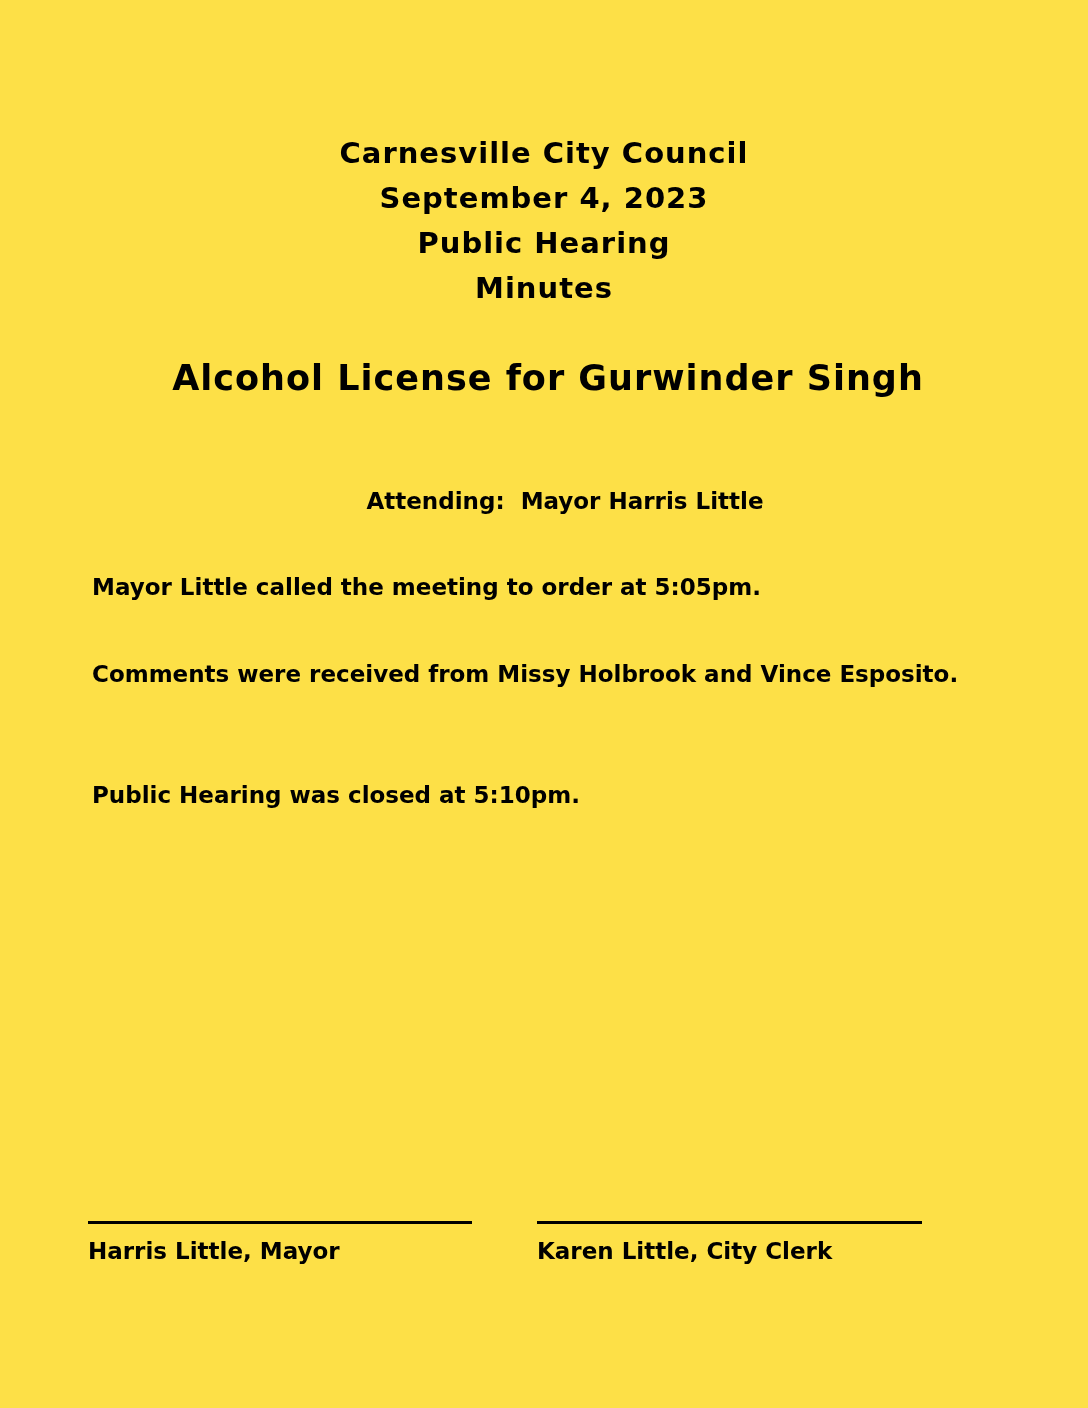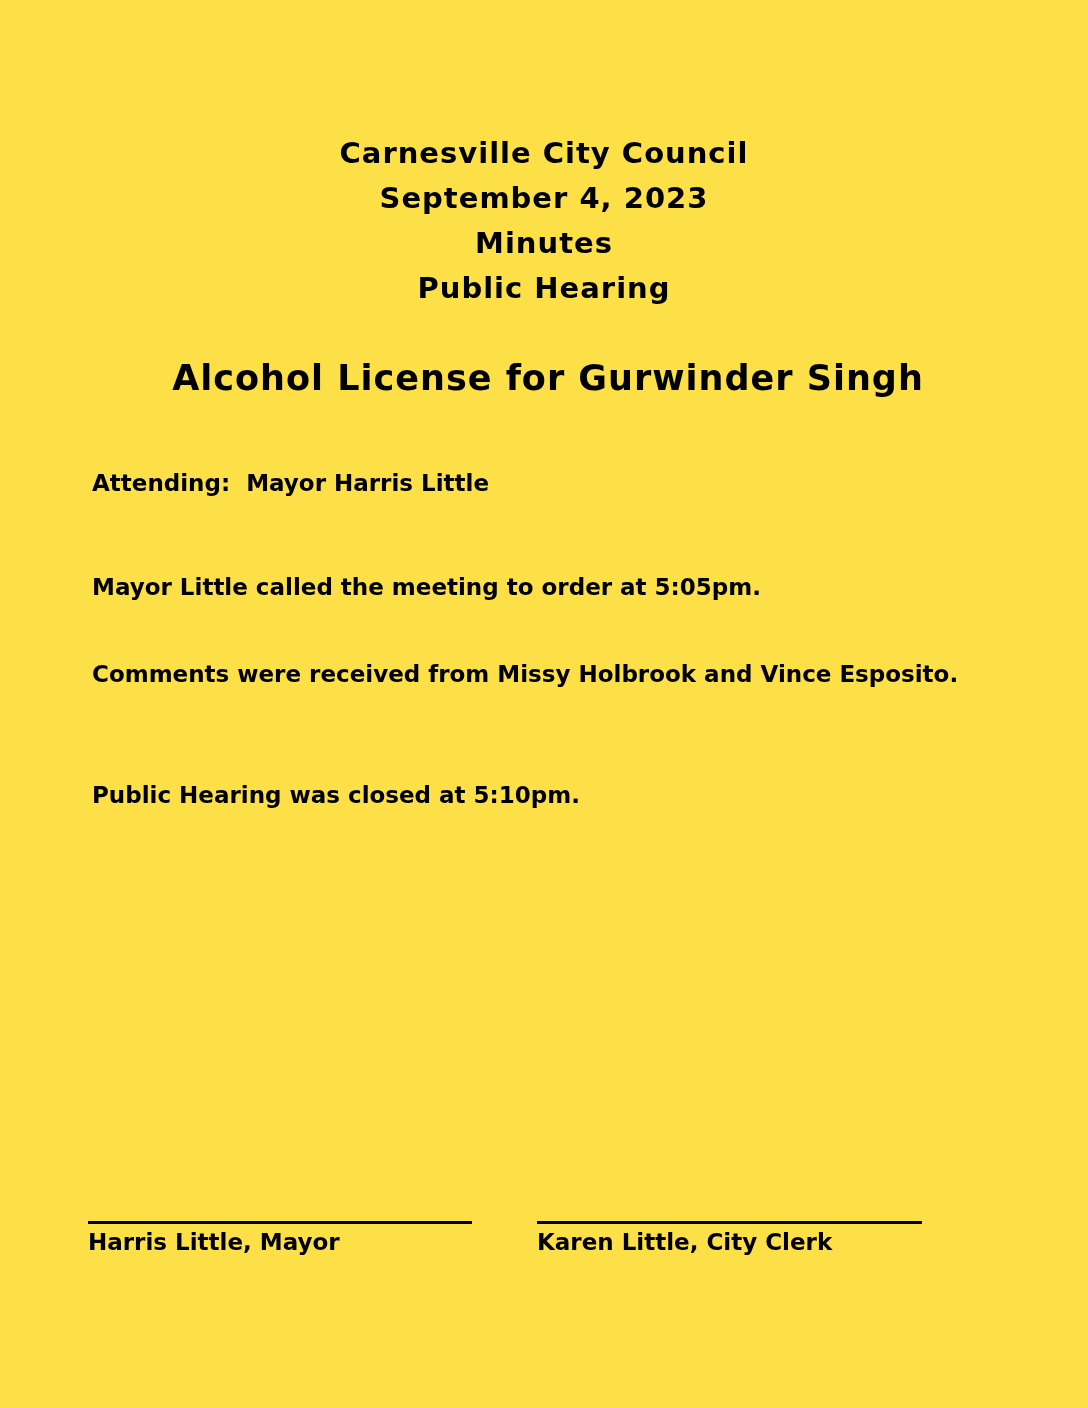--- a/index.html
+++ b/index.html
@@ -44,54 +44,54 @@
   }
   .para {
     position: absolute;
     left: 92px;
     right: 50px;
     margin: 0;
     font-size: 23px;
     line-height: 34px;
     white-space: pre-wrap;
   }
-  .para-1 { top: 466px; }
+  .para-1 { top: 484px; text-align: center; }
   .para-2 { top: 570px; }
   .para-3 { top: 657px; }
   .para-4 { top: 778px; }
   .signatures {
     position: absolute;
     top: 1221px;
     left: 88px;
     display: flex;
     gap: 65px;
   }
   .sig-col-1 { width: 384px; }
   .sig-col-2 { width: 385px; }
   .sig-line {
     height: 3px;
     background: #000000;
   }
   .sig-name {
-    margin-top: 4px;
+    margin-top: 13px;
     font-size: 23px;
     line-height: 28px;
     white-space: nowrap;
   }
 </style>
 </head>
 <body>
 
 <div class="page">
 
   <header class="title-block">
     <div class="title-line">Carnesville City Council</div>
     <div class="title-line">September 4, 2023</div>
+    <div class="title-line">Public Hearing</div>
     <div class="title-line">Minutes</div>
-    <div class="title-line">Public Hearing</div>
   </header>
 
   <h2 class="subject">Alcohol License for Gurwinder Singh</h2>
 
   <p class="para para-1">Attending:  Mayor Harris Little</p>
   <p class="para para-2">Mayor Little called the meeting to order at 5:05pm.</p>
   <p class="para para-3">Comments were received from Missy Holbrook and Vince Esposito.</p>
   <p class="para para-4">Public Hearing was closed at 5:10pm.</p>
 
   <footer class="signatures">

